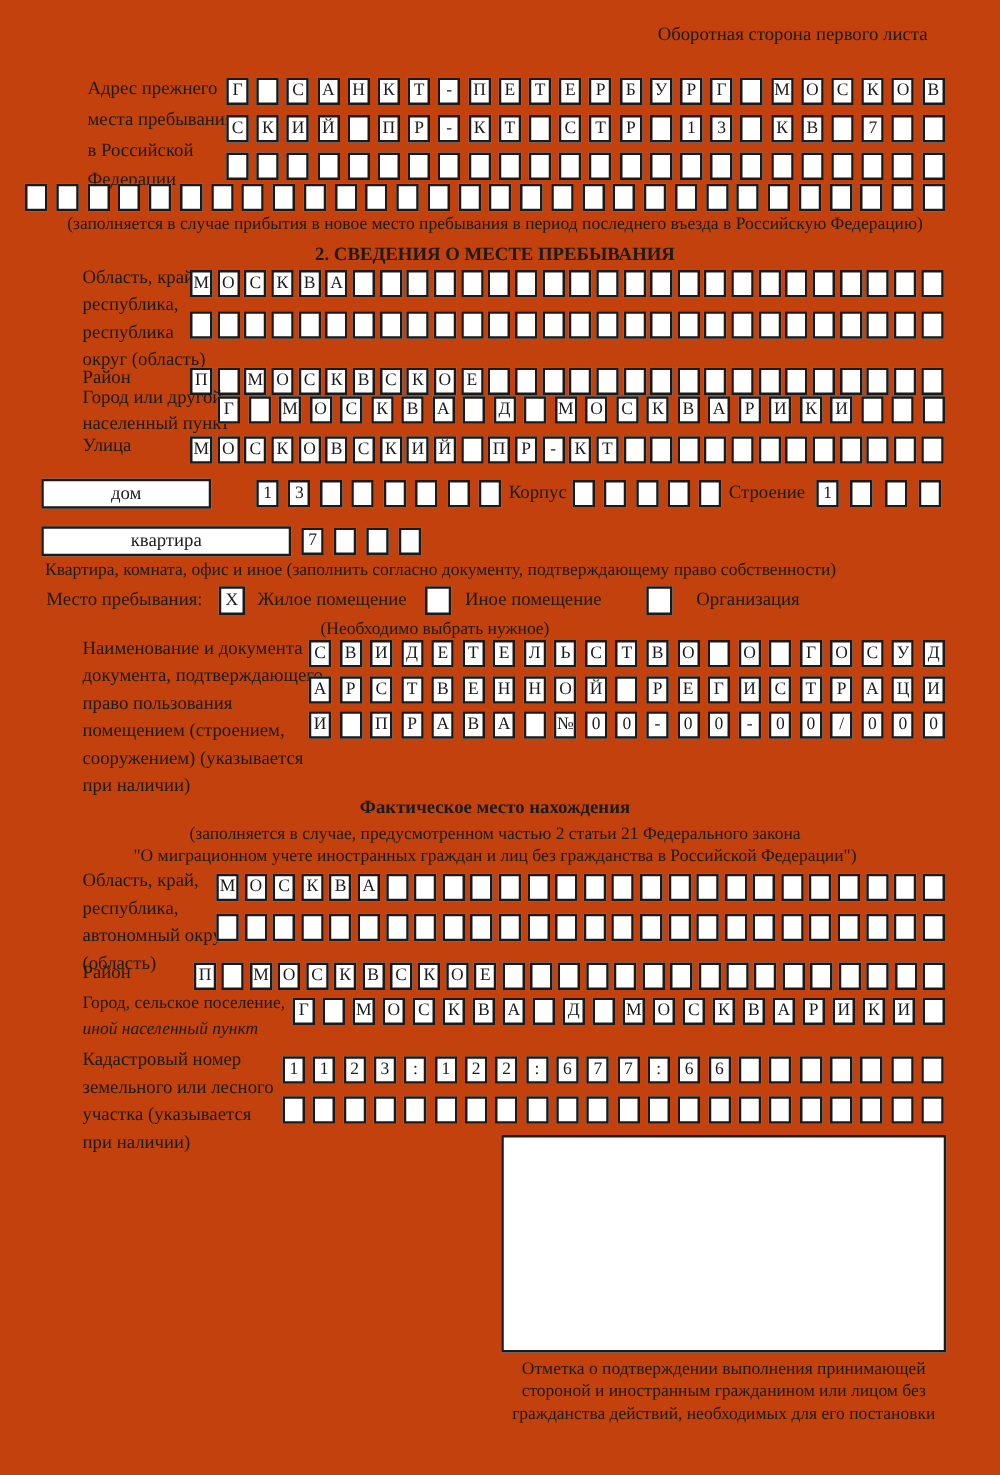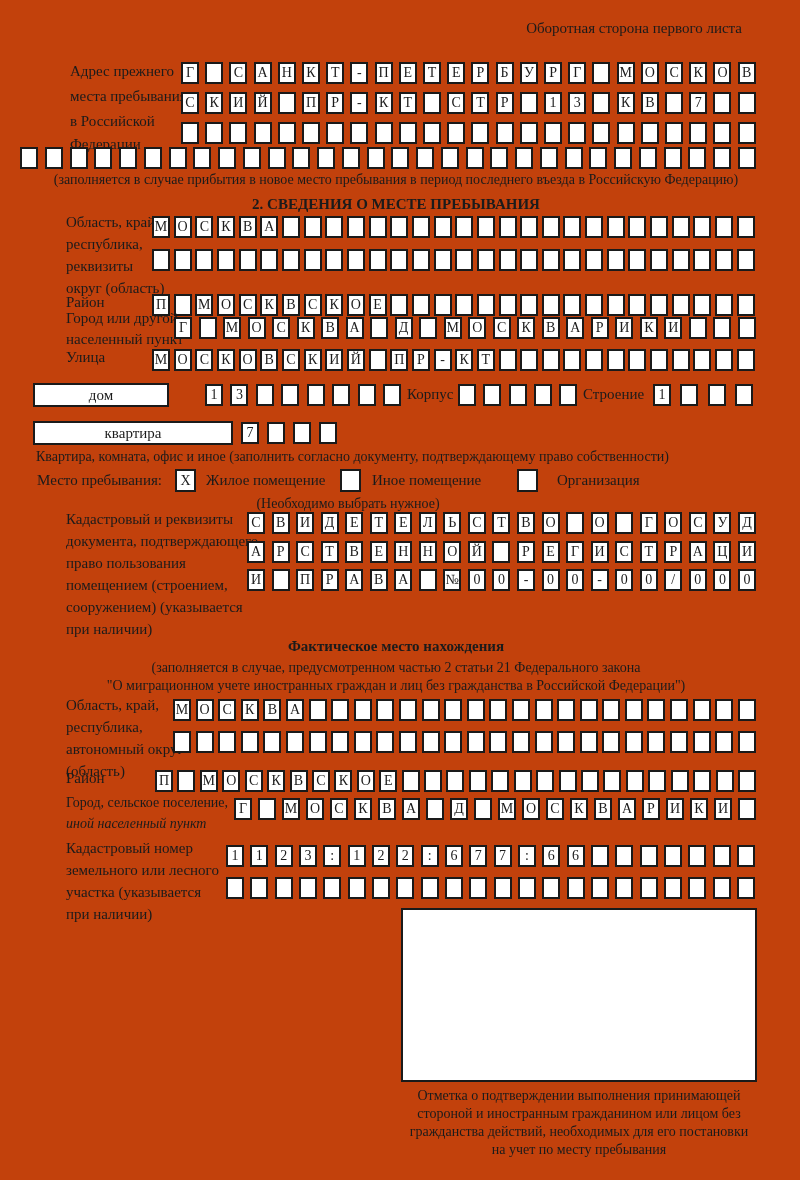--- a/index.html
+++ b/index.html
@@ -140,21 +140,21 @@
       <span class="cb"></span>
       <span class="cb"></span>
       <span class="cb"></span>
     </div>
   <div class="tc fs14 cfull" style="top:172px;">(заполняется в случае прибытия в новое место пребывания в период последнего въезда в Российскую Федерацию)</div>
 
   <div class="tc fs15 b cfull" style="top:195px;">2. СВЕДЕНИЯ О МЕСТЕ ПРЕБЫВАНИЯ</div>
 
   <div class="t fs15" style="left:66px;top:214px;">Область, край,</div>
   <div class="t fs15" style="left:66px;top:236px;">республика,</div>
-  <div class="t fs15" style="left:66px;top:258px;">реквизиты</div>
+  <div class="t fs15" style="left:66px;top:258px;">республика</div>
   <div class="t fs15" style="left:66px;top:280px;">округ (область)</div>
   <div class="boxrow" style="left:152px;top:216px;width:603px;">
       <span class="cb">М</span>
       <span class="cb">О</span>
       <span class="cb">С</span>
       <span class="cb">К</span>
       <span class="cb">В</span>
       <span class="cb">А</span>
       <span class="cb"></span>
       <span class="cb"></span>
@@ -341,21 +341,21 @@
 
   <div class="t fs15" style="left:37px;top:472px;">Место пребывания:</div>
   <span class="cb opt" style="left:175px;top:469px;">X</span>
   <div class="t fs15" style="left:206px;top:472px;">Жилое помещение</div>
   <span class="cb opt" style="left:340px;top:469px;"></span>
   <div class="t fs15" style="left:372px;top:472px;">Иное помещение</div>
   <span class="cb opt" style="left:517px;top:469px;"></span>
   <div class="t fs15" style="left:557px;top:472px;">Организация</div>
   <div class="tc fs14" style="left:148px;top:496px;width:400px;">(Необходимо выбрать нужное)</div>
 
-  <div class="t fs15" style="left:66px;top:511px;">Кадастровый и реквизиты</div>
+  <div class="t fs15" style="left:66px;top:511px;">Наименование и документа</div>
   <div class="t fs15" style="left:66px;top:533px;">документа, подтверждающего</div>
   <div class="t fs15" style="left:66px;top:555px;">право пользования</div>
   <div class="t fs15" style="left:66px;top:577px;">помещением (строением,</div>
   <div class="t fs15" style="left:66px;top:599px;">сооружением) (указывается</div>
   <div class="t fs15" style="left:66px;top:621px;">при наличии)</div>
   <div class="boxrow" style="left:247px;top:512px;width:509px;">
       <span class="cb">С</span>
       <span class="cb">В</span>
       <span class="cb">И</span>
       <span class="cb">Д</span>
@@ -597,15 +597,14 @@
       <span class="cb"></span>
       <span class="cb"></span>
       <span class="cb"></span>
       <span class="cb"></span>
     </div>
 
   <div class="stamp" style="left:401px;top:908px;width:356px;height:174px;"></div>
   <div class="tc fs14" style="left:383px;top:1088px;width:392px;">Отметка о подтверждении выполнения принимающей</div>
   <div class="tc fs14" style="left:383px;top:1124px;width:392px;">гражданства действий, необходимых для его постановки</div>
   <div class="tc fs14" style="left:383px;top:1106px;width:392px;">стороной и иностранным гражданином или лицом без</div>
-  <div class="tc fs14" style="left:383px;top:1142px;width:392px;">на учет по месту пребывания</div>
 
 </div>
 
 </body></html>

